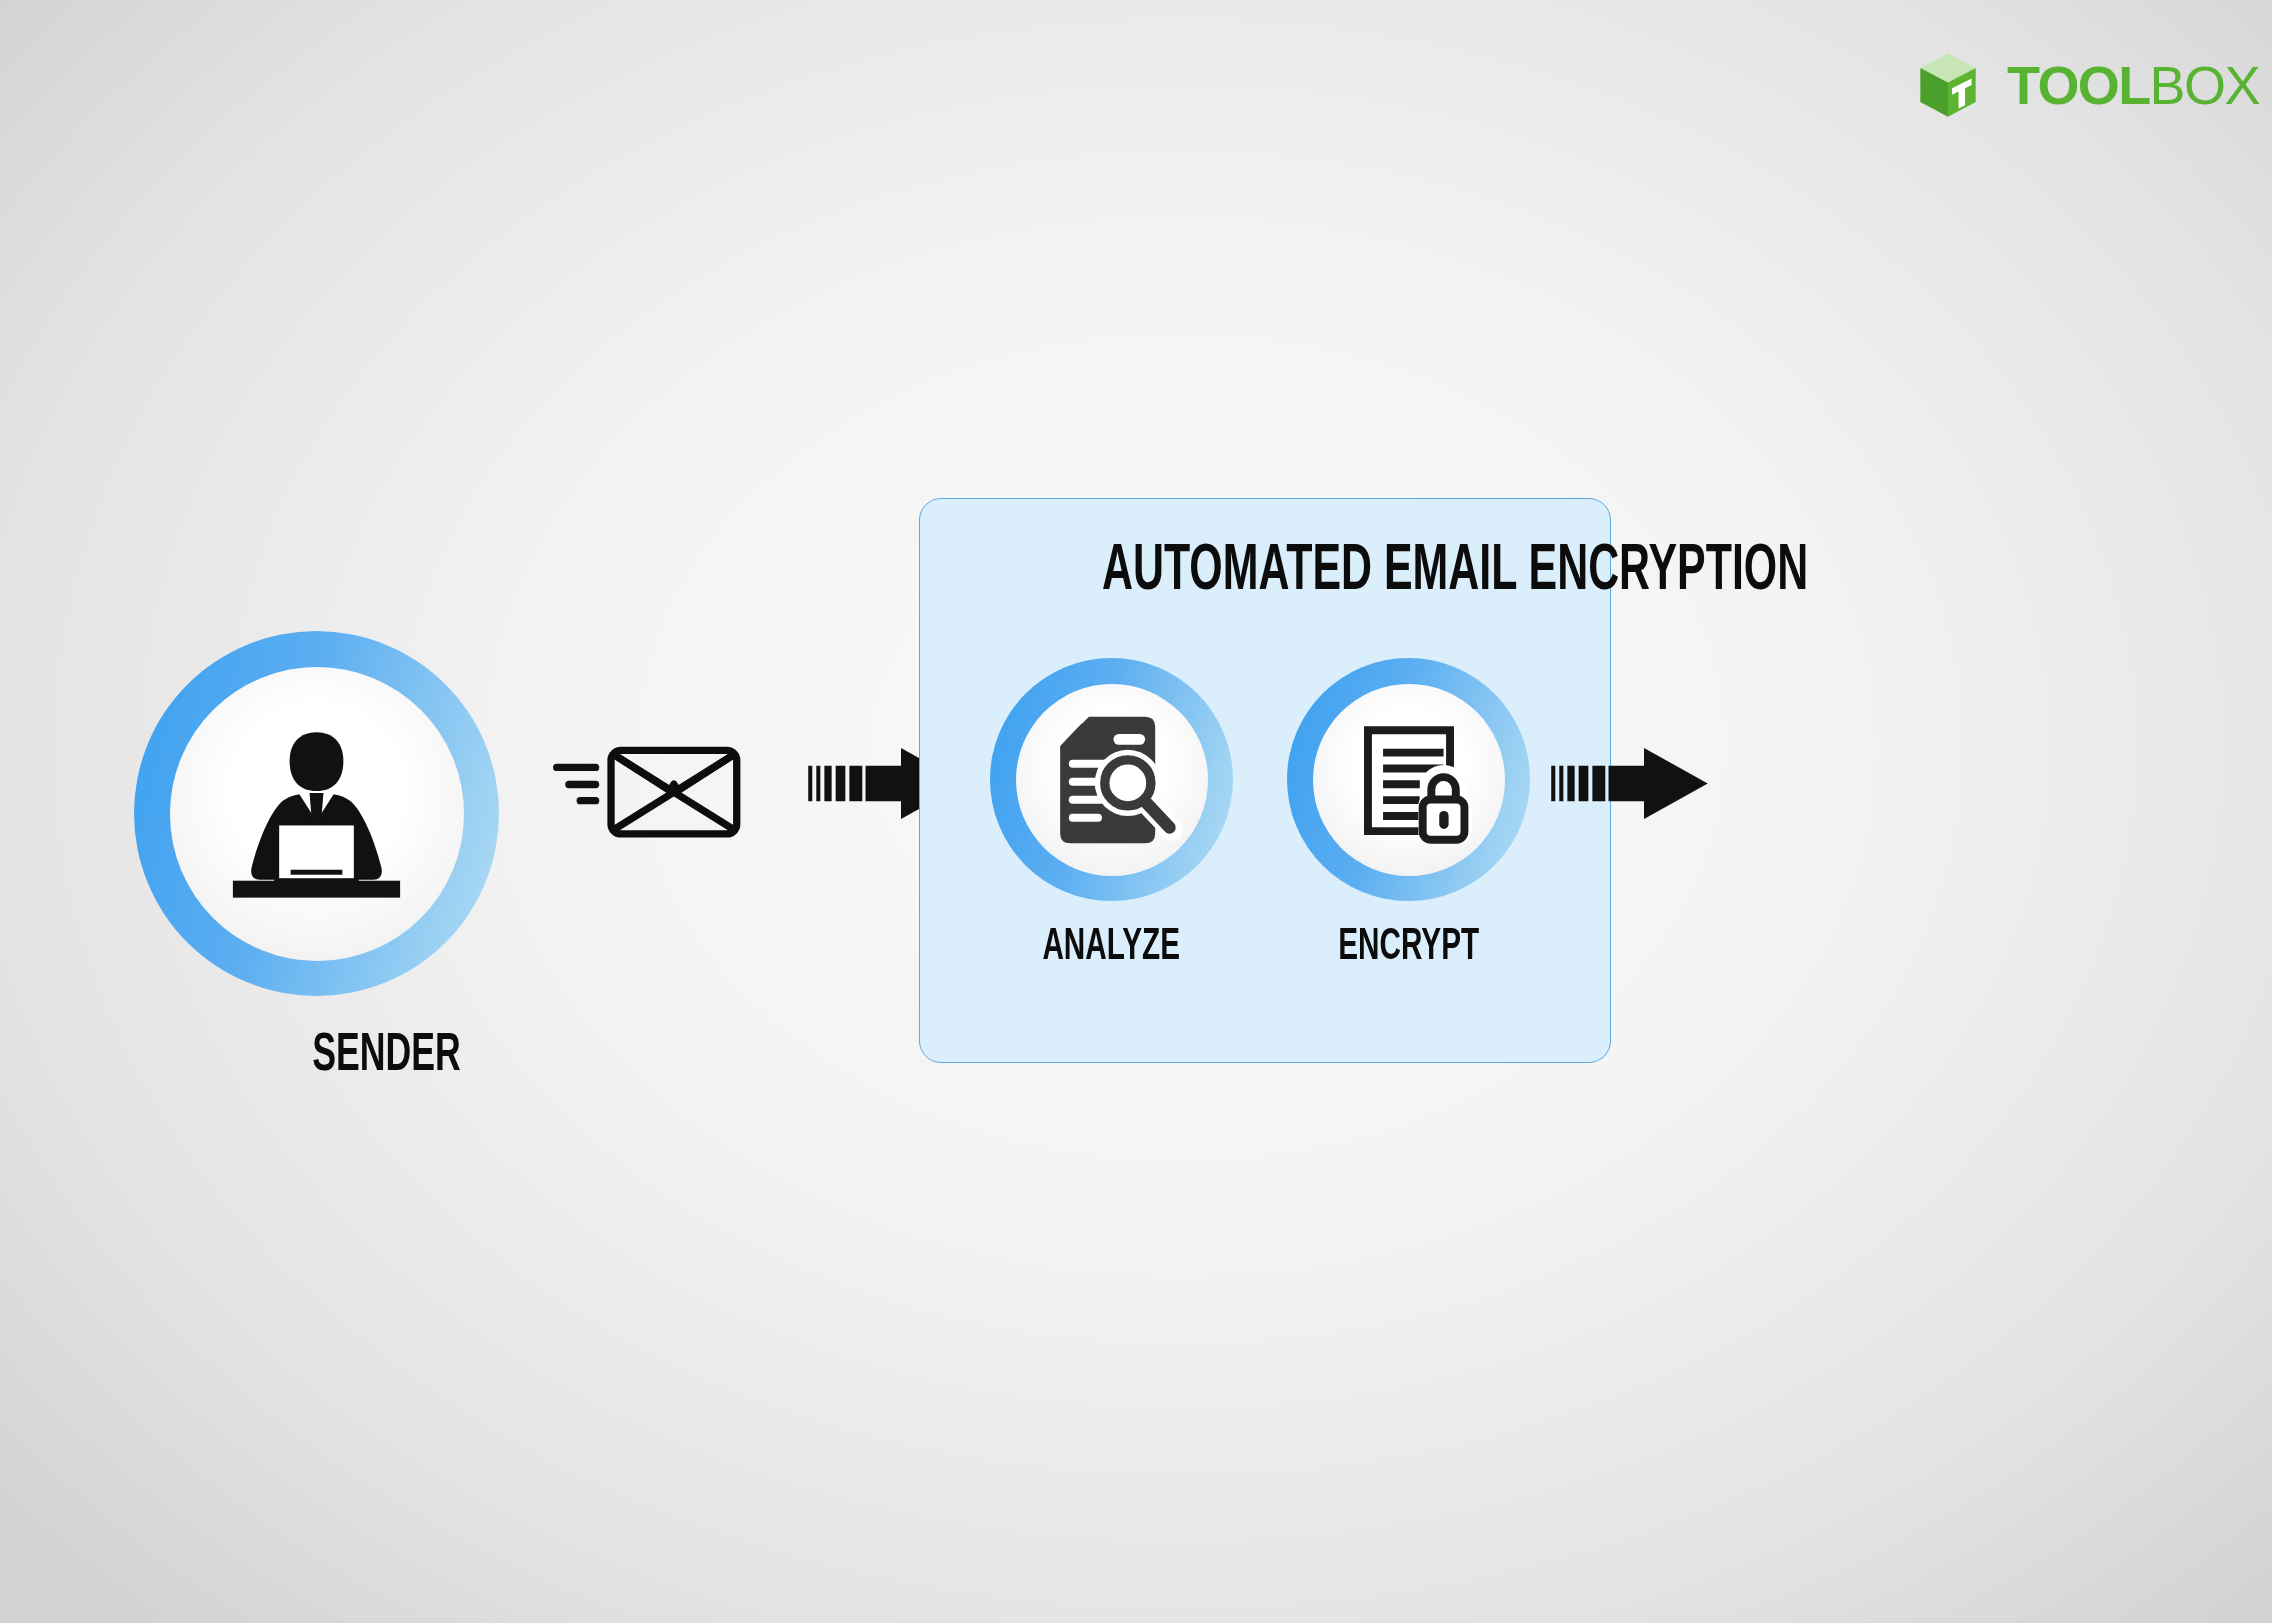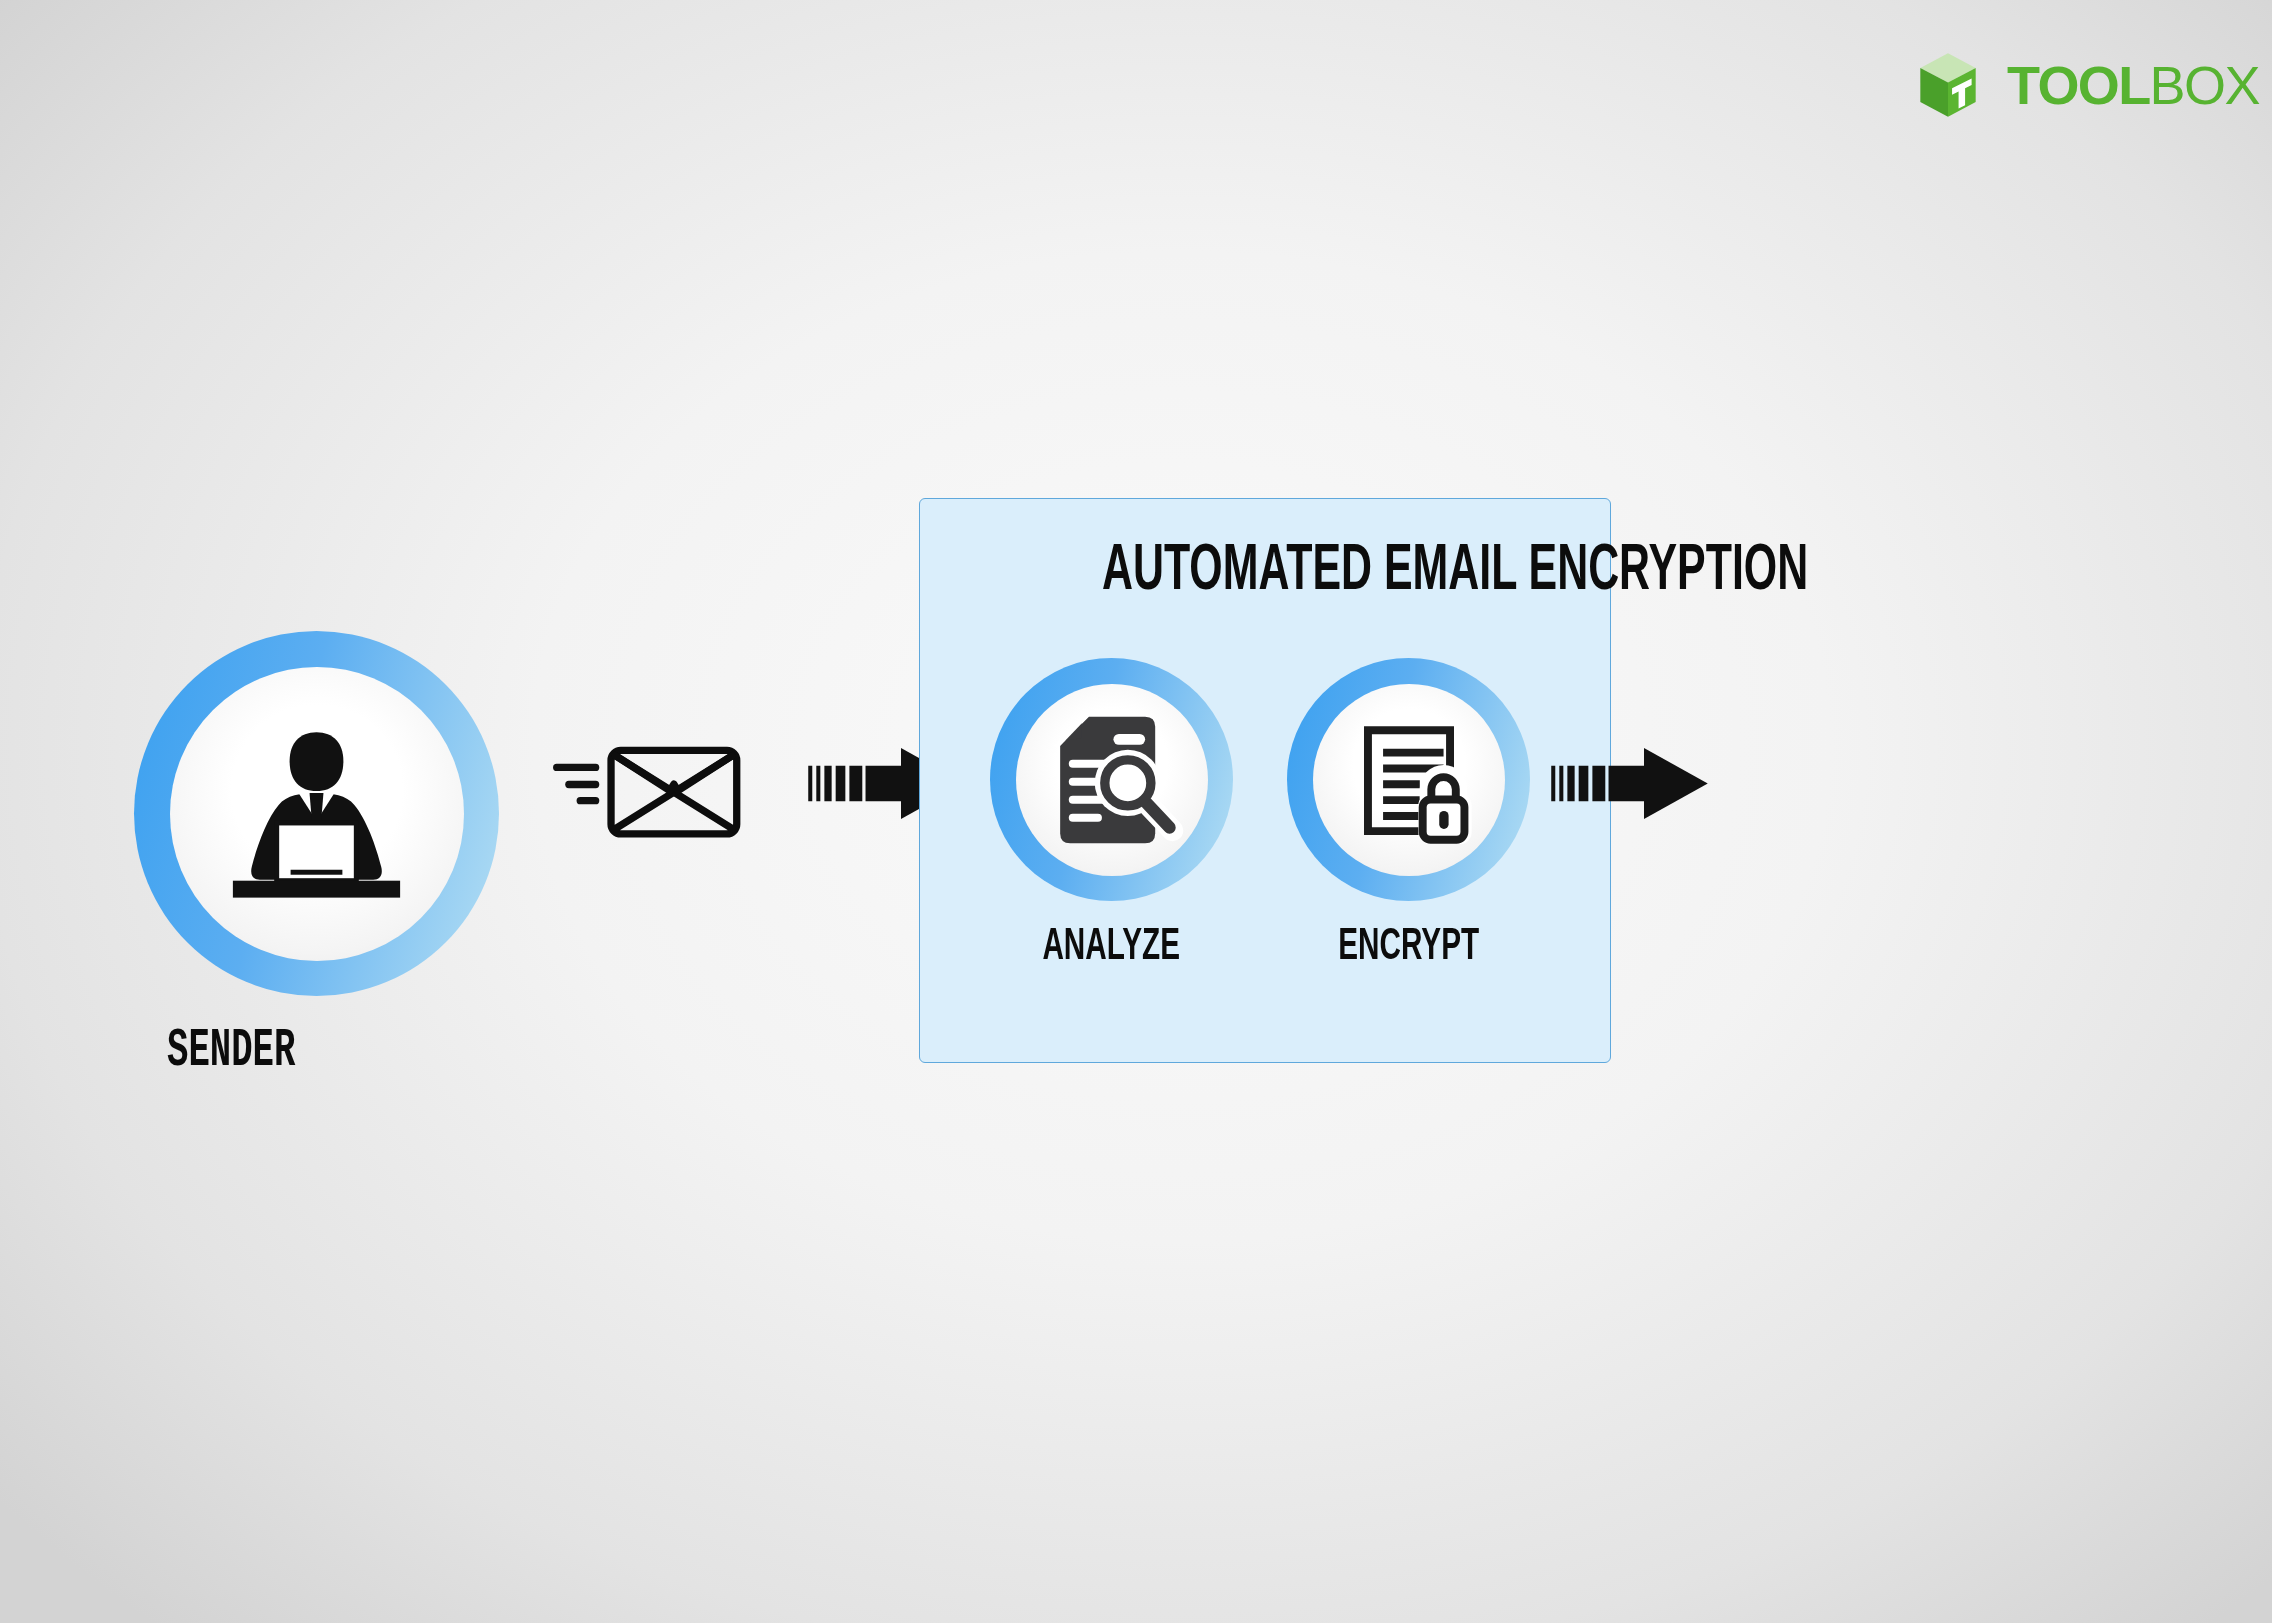--- a/index.html
+++ b/index.html
@@ -29,21 +29,21 @@
   .logo{
     position:absolute;left:1917px;top:50px;
     display:flex;align-items:center;gap:28px;
   }
   .logo-cube{width:62px;height:70px;}
   .brand{font-size:54px;letter-spacing:-1.6px;color:var(--brand-green,#57b331);white-space:nowrap;}
   .brand-bold{font-weight:800;}
   .brand-light{font-weight:300;}
 
   
-  .node{position:absolute;width:365px;text-align:left;font-family:Liberation Mono, monospace;}
+  .node{position:absolute;width:365px;text-align:right;}
   .node-sender{left:134px;top:631px;}
   .node-recipient{left:1786px;top:631px;}
   .ring{
     border-radius:50%;
     background:linear-gradient(105deg,
       var(--ring-gradient-start,#3fa2f0) 6%,
       #5caef1 42%,
       var(--ring-gradient-end,#a8d8f3) 92%);
     display:flex;align-items:center;justify-content:center;
   }
@@ -62,21 +62,21 @@
   .mail{position:absolute;left:549px;top:745px;width:193px;height:96px;}
   .flow-arrow{position:absolute;width:157px;height:71px;}
   .arrow-1{left:808px;top:748px;}
   .arrow-2{left:1551px;top:748px;}
 
   
   .process-box{
     position:absolute;left:919px;top:498px;width:692px;height:565px;
     background:var(--box-fill,#daeefb);
     border:1.6px solid var(--box-border,#5fa8dc);
-    border-radius:6px;
+    border-radius:22px;
     box-sizing:border-box;
   }
   .box-title{
     position:absolute;top:24px;left:0;width:100%;
     text-align:center;font-size:65px;line-height:1.35;margin:0;
   }
   .step{position:absolute;top:159px;width:243px;text-align:center;}
   .step-analyze{left:70px;}
   .step-encrypt{left:367px;}
   .step-label{margin-top:19.5px;font-size:45px;line-height:1;}

